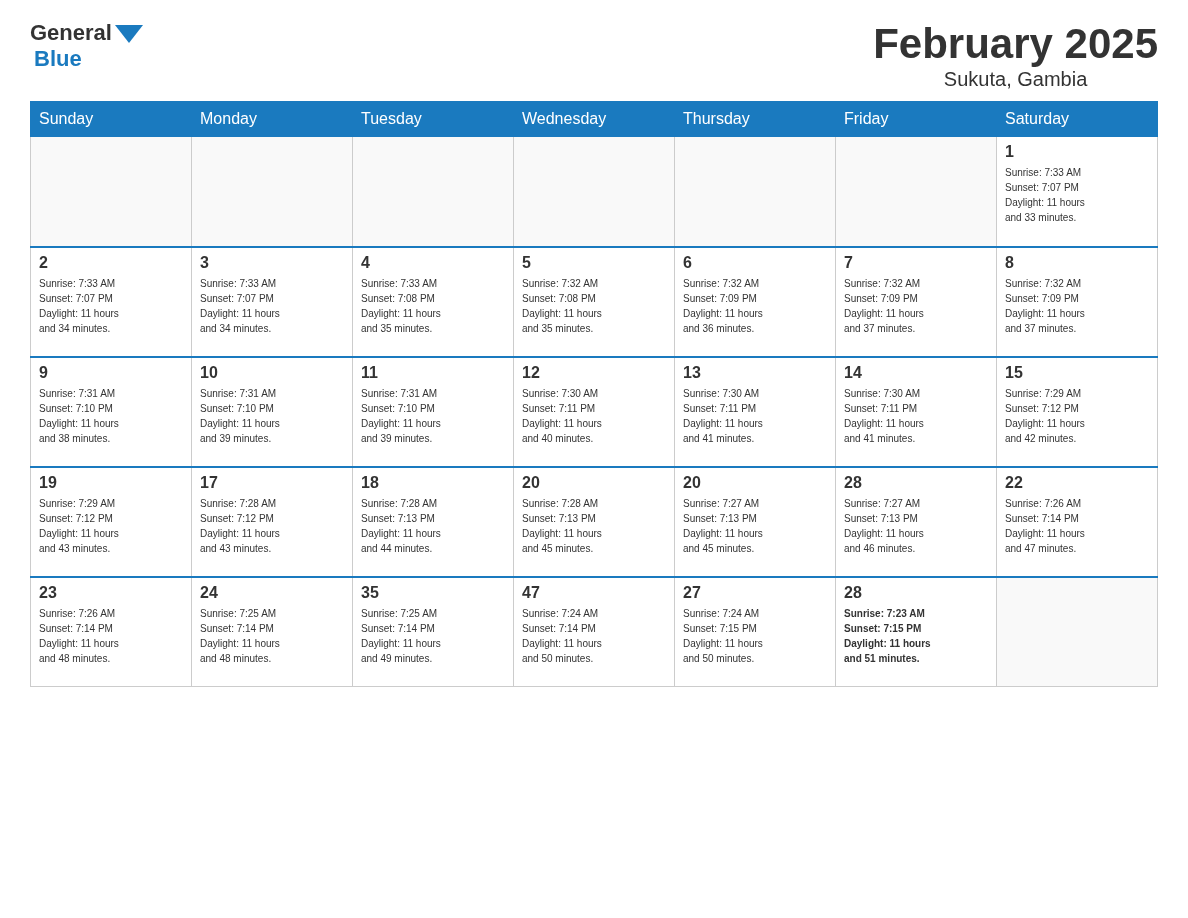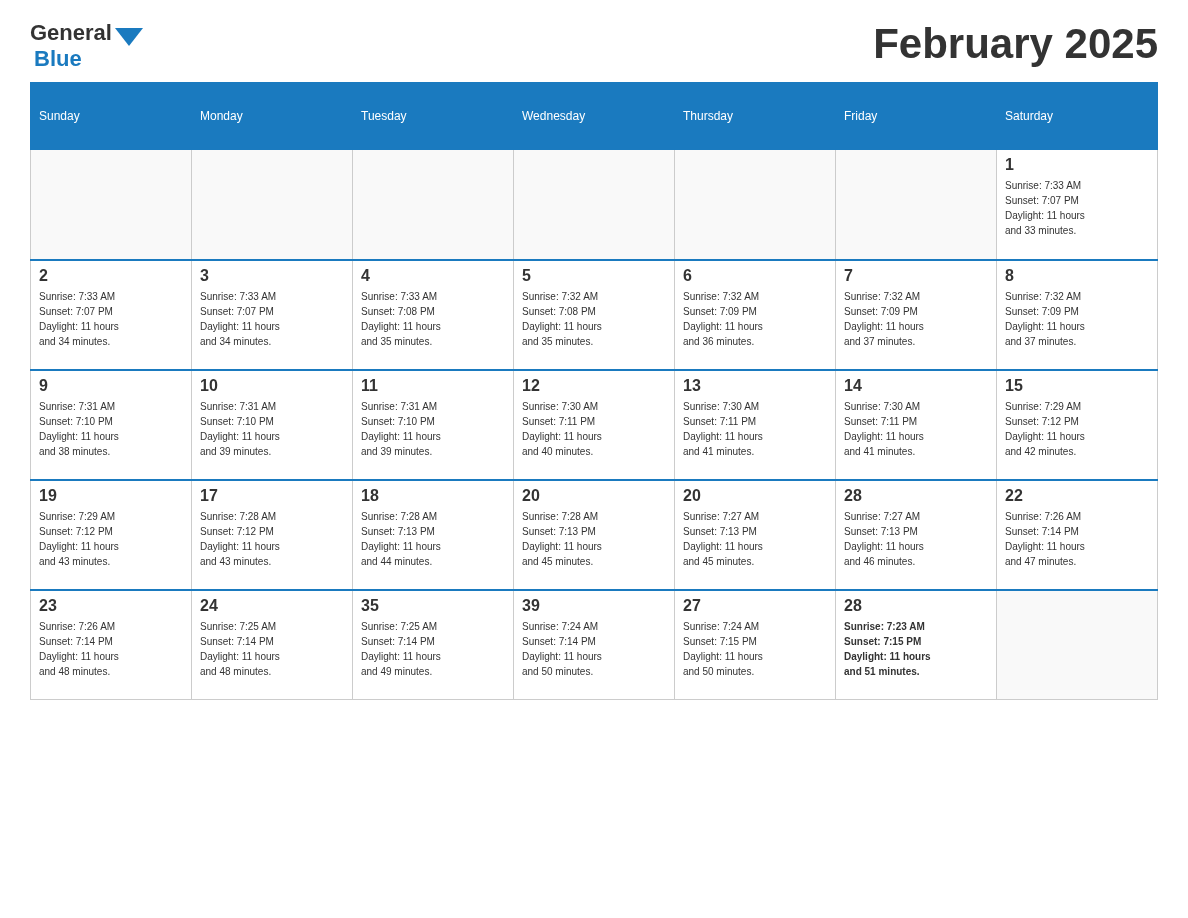--- a/index.html
+++ b/index.html
@@ -41,21 +41,21 @@
       margin-left: 3px;
       margin-top: 2px;
     }
     .logo-wrapper {
       display: flex;
       flex-direction: column;
       align-items: flex-start;
     }
     .logo-line1 {
       display: flex;
-      align-items: flex-end;
+      align-items: center;
     }
     .logo-line2 {
       display: flex;
       align-items: flex-start;
       margin-left: 4px;
     }
     .title-block {
       text-align: center;
     }
     .month-title {
@@ -68,23 +68,23 @@
       color: #333;
     }
     .calendar {
       width: 100%;
       border-collapse: collapse;
       margin-top: 5px;
     }
     .calendar th {
       background-color: #1a7abf;
       color: #fff;
-      padding: 26px 8px;
+      padding: 8px 8px;
       text-align: left;
-      font-size: 12px;
+      font-size: 16px;
       font-weight: normal;
       border: 1px solid #1a7abf;
     }
     .calendar td {
       border: 1px solid #ccc;
       vertical-align: top;
       padding: 6px 8px;
       width: 14.28%;
       height: 110px;
     }
@@ -117,20 +117,21 @@
         <span class="logo-text-general">General</span>
         <div class="logo-icon"></div>
       </div>
       <div class="logo-line2">
         <span class="logo-text-blue">Blue</span>
       </div>
     </div>
   </div>
   <div class="title-block">
     <div class="month-title">February 2025</div>
+    <div class="location">Sukuta, Gambia</div>
   </div>
 </div>
 
 <table class="calendar">
   <thead>
     <tr>
     <th>Sunday</th>
         <th>Monday</th>
         <th>Tuesday</th>
         <th>Wednesday</th>
@@ -324,21 +325,21 @@
 and 48 minutes.</div>
         </td>
         <td>
           <span class="day-number">35</span>
           <div class="day-info" style="white-space: pre-line;">Sunrise: 7:25 AM
 Sunset: 7:14 PM
 Daylight: 11 hours
 and 49 minutes.</div>
         </td>
         <td>
-          <span class="day-number">39</span>
+          <span class="day-number">47</span>
           <div class="day-info" style="white-space: pre-line;">Sunrise: 7:24 AM
 Sunset: 7:14 PM
 Daylight: 11 hours
 and 50 minutes.</div>
         </td>
         <td>
           <span class="day-number">27</span>
           <div class="day-info" style="white-space: pre-line;">Sunrise: 7:24 AM
 Sunset: 7:15 PM
 Daylight: 11 hours

